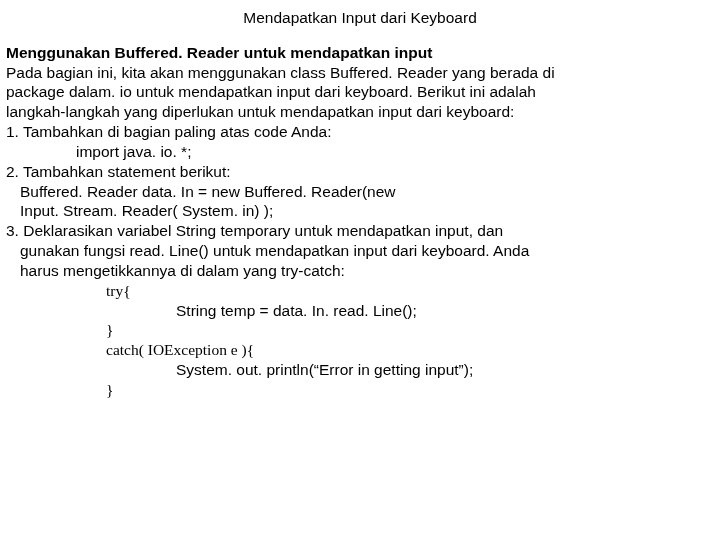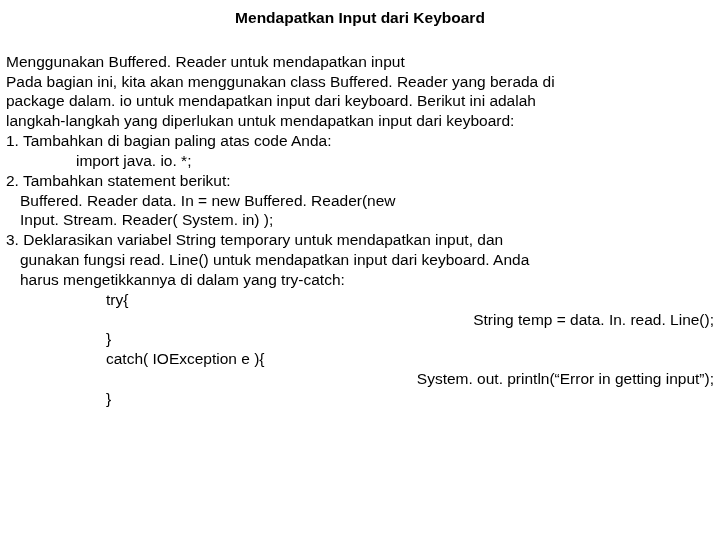--- a/index.html
+++ b/index.html
@@ -9,30 +9,30 @@
     font-size: 15.5px;
     line-height: 1.28;
     color: #000;
     background: #fff;
     width: 720px;
     height: 540px;
     box-sizing: border-box;
   }
   .title {
     text-align: center;
-    font-weight: bold;
-    margin-bottom: 24px;
+    font-weight: normal;
+    margin-bottom: 15px;
   }
   .subtitle {
-    font-weight: normal;
+    font-weight: bold;
   }
   .indent1 { padding-left: 14px; }
   .indent2 { padding-left: 70px; }
-  .indent3 { padding-left: 100px; }
-  .indent4 { padding-left: 170px; text-align: right; }
+  .indent3 { padding-left: 100px; font-family: Liberation Serif, serif; }
+  .indent4 { padding-left: 170px; }
 </style>
 </head>
 <body>
 
 <div class="title">Mendapatkan Input dari Keyboard</div>
 
 <div class="subtitle">Menggunakan Buffered. Reader untuk mendapatkan input</div>
 
 <div>Pada bagian ini, kita akan menggunakan class Buffered. Reader yang berada di</div>
 <div>package dalam. io untuk mendapatkan input dari keyboard. Berikut ini adalah</div>

